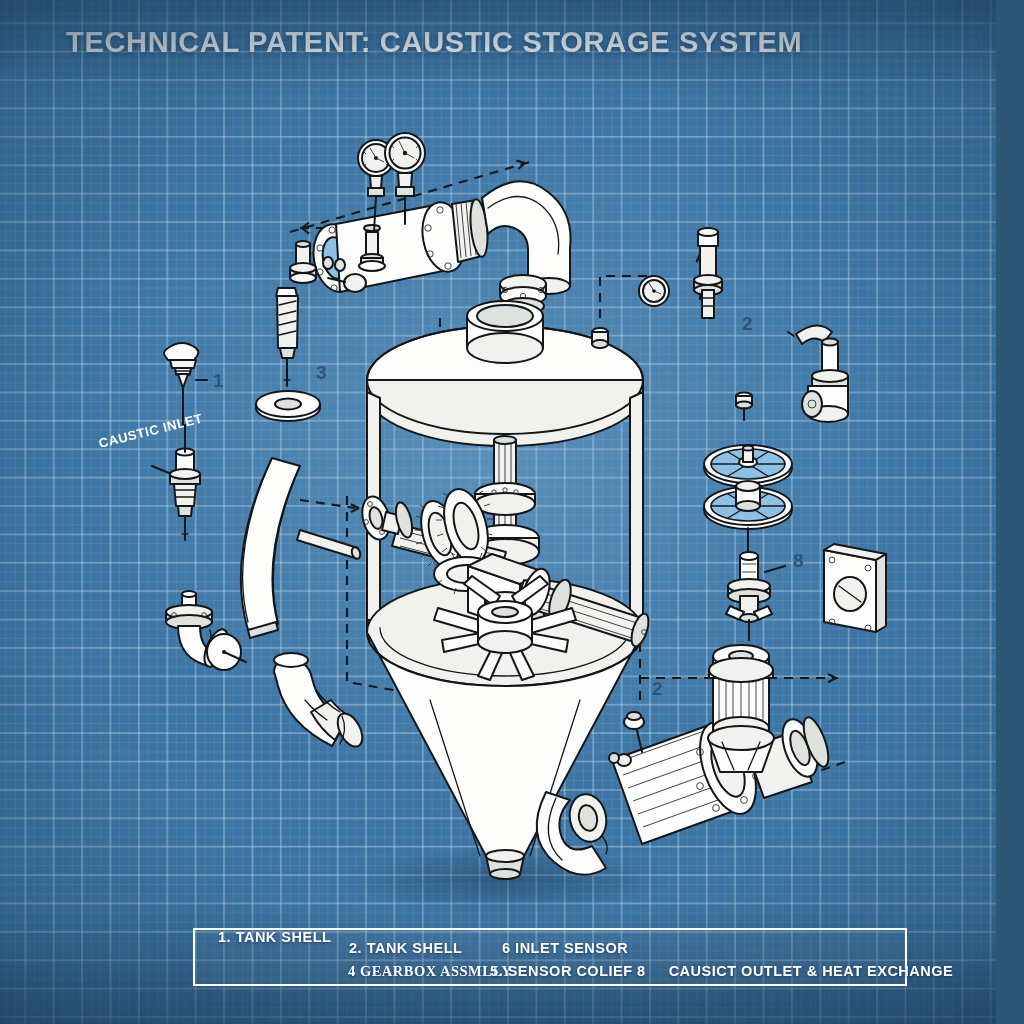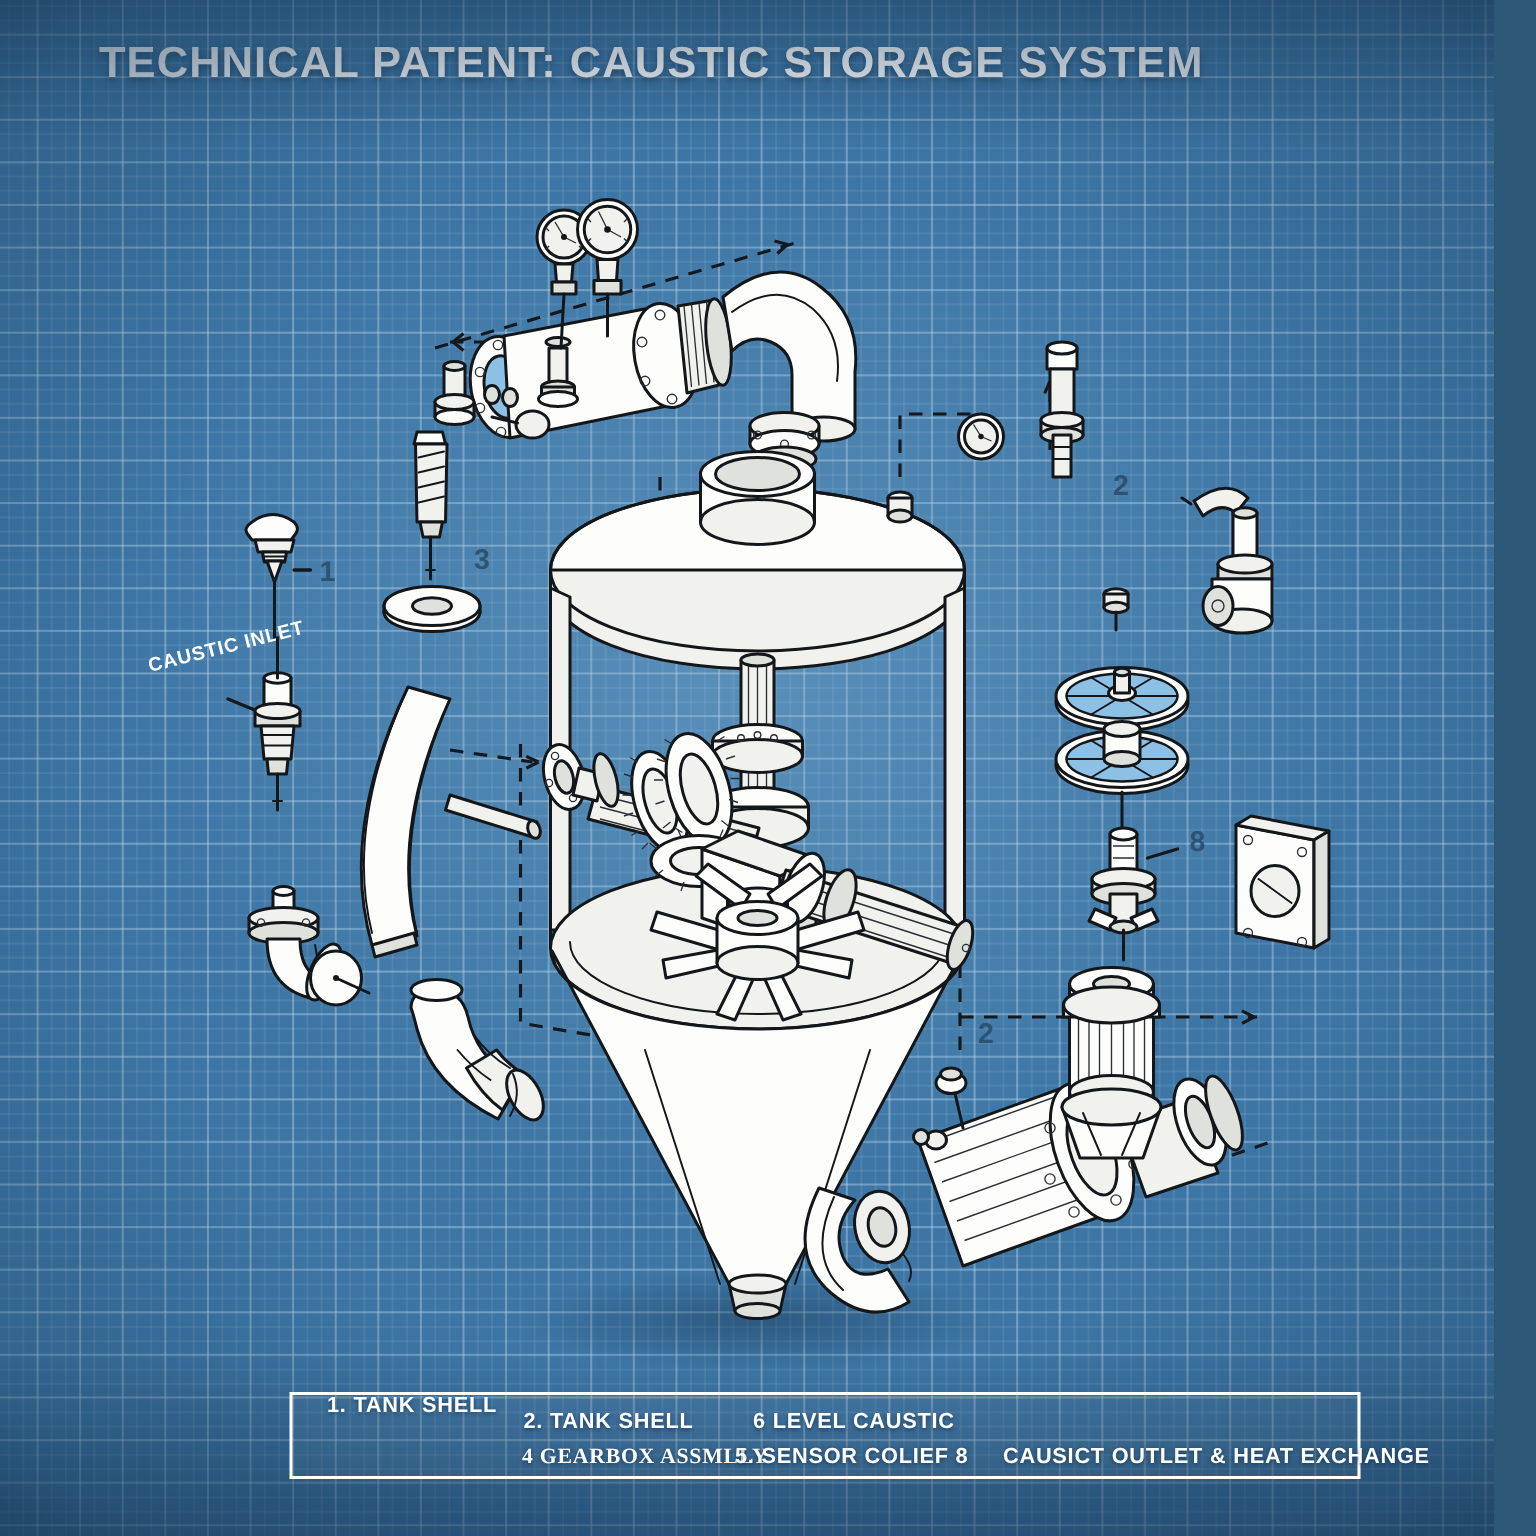--- a/index.html
+++ b/index.html
@@ -612,21 +612,21 @@
   <div class="edge-dark-bottom"></div>
 
   <div class="legend-box"></div>
 
   <div class="legend-col lg-row-top" style="left:349px; top:940px;">
     <span>2.</span>
     <span>TANK SHELL</span>
   </div>
   <div class="legend-col lg-row-top" style="left:502px; top:940px;">
     <span>6</span>
-    <span>LEVEL CAUSTIC</span>
+    <span>INLET SENSOR</span>
   </div>
 
   <div class="legend-col lg-row-bot" style="left:218px; top:929px;">
     <span>1.</span>
     <span>TANK SHELL</span>
   </div>
   <div class="legend-col lg-row-bot" style="left:348px; top:963px;font-family:Liberation Serif, serif;">
     <span>4</span>
     <span>GEARBOX ASSMLLY</span>
   </div>

